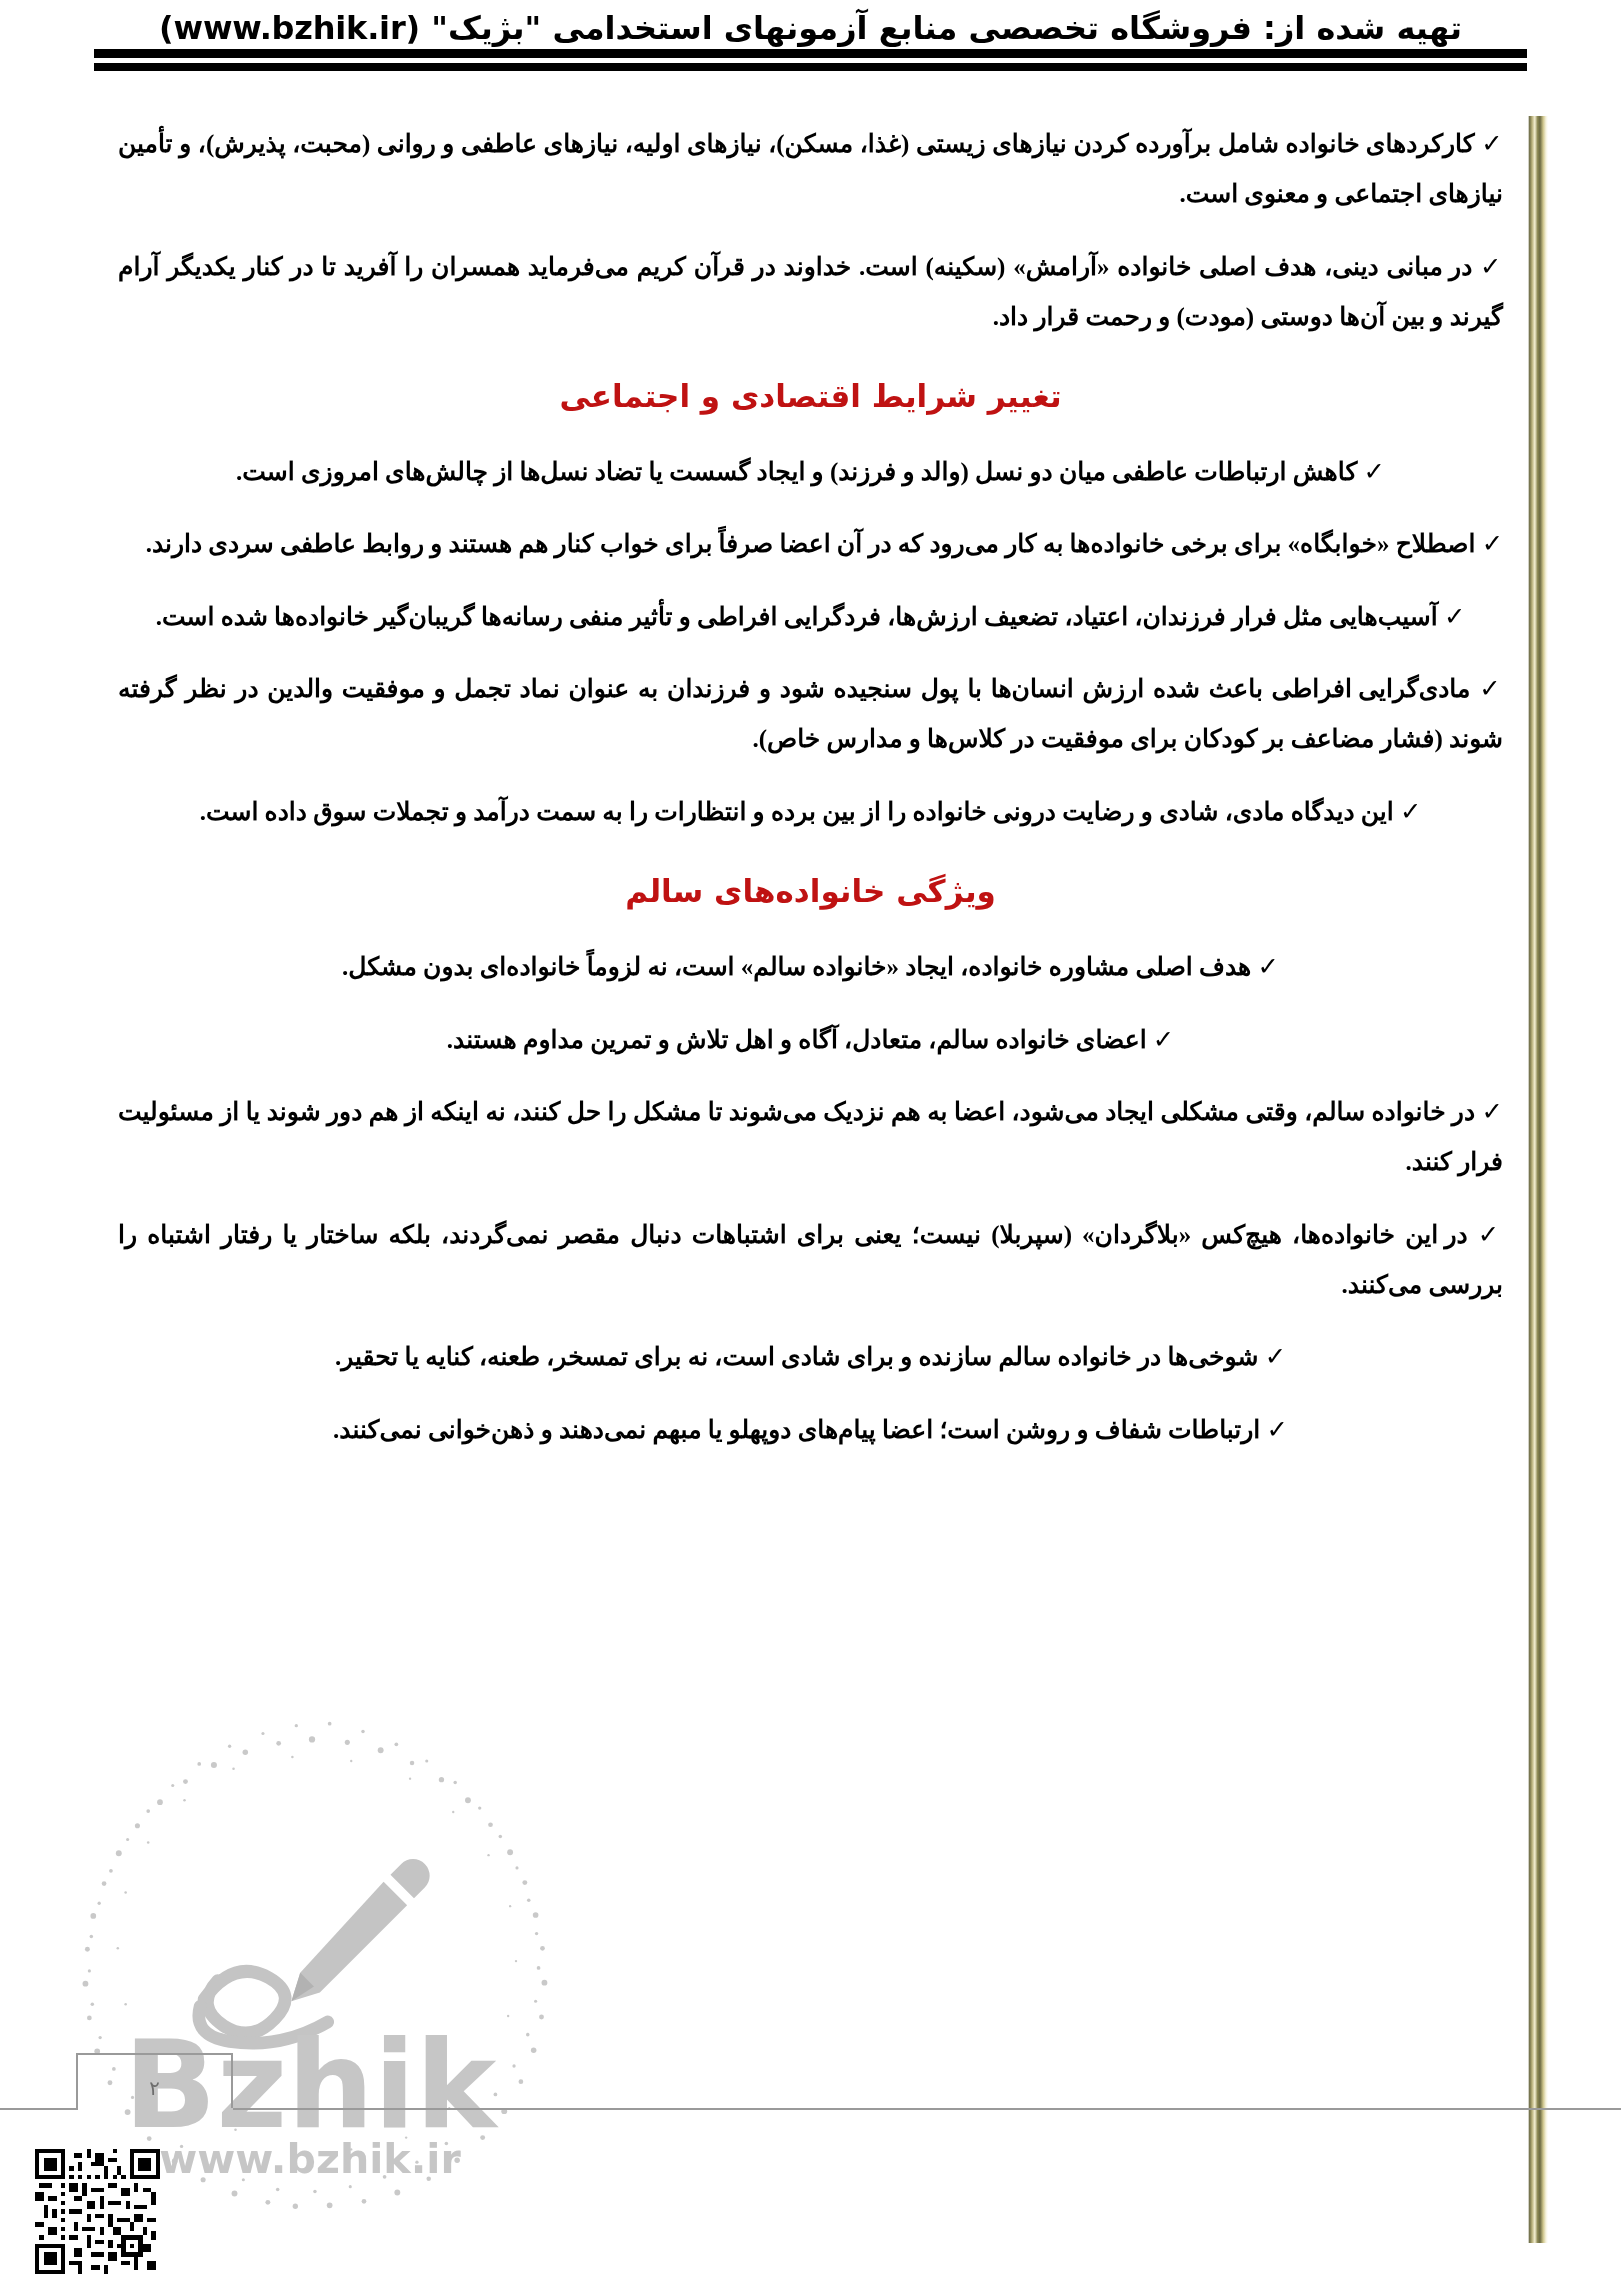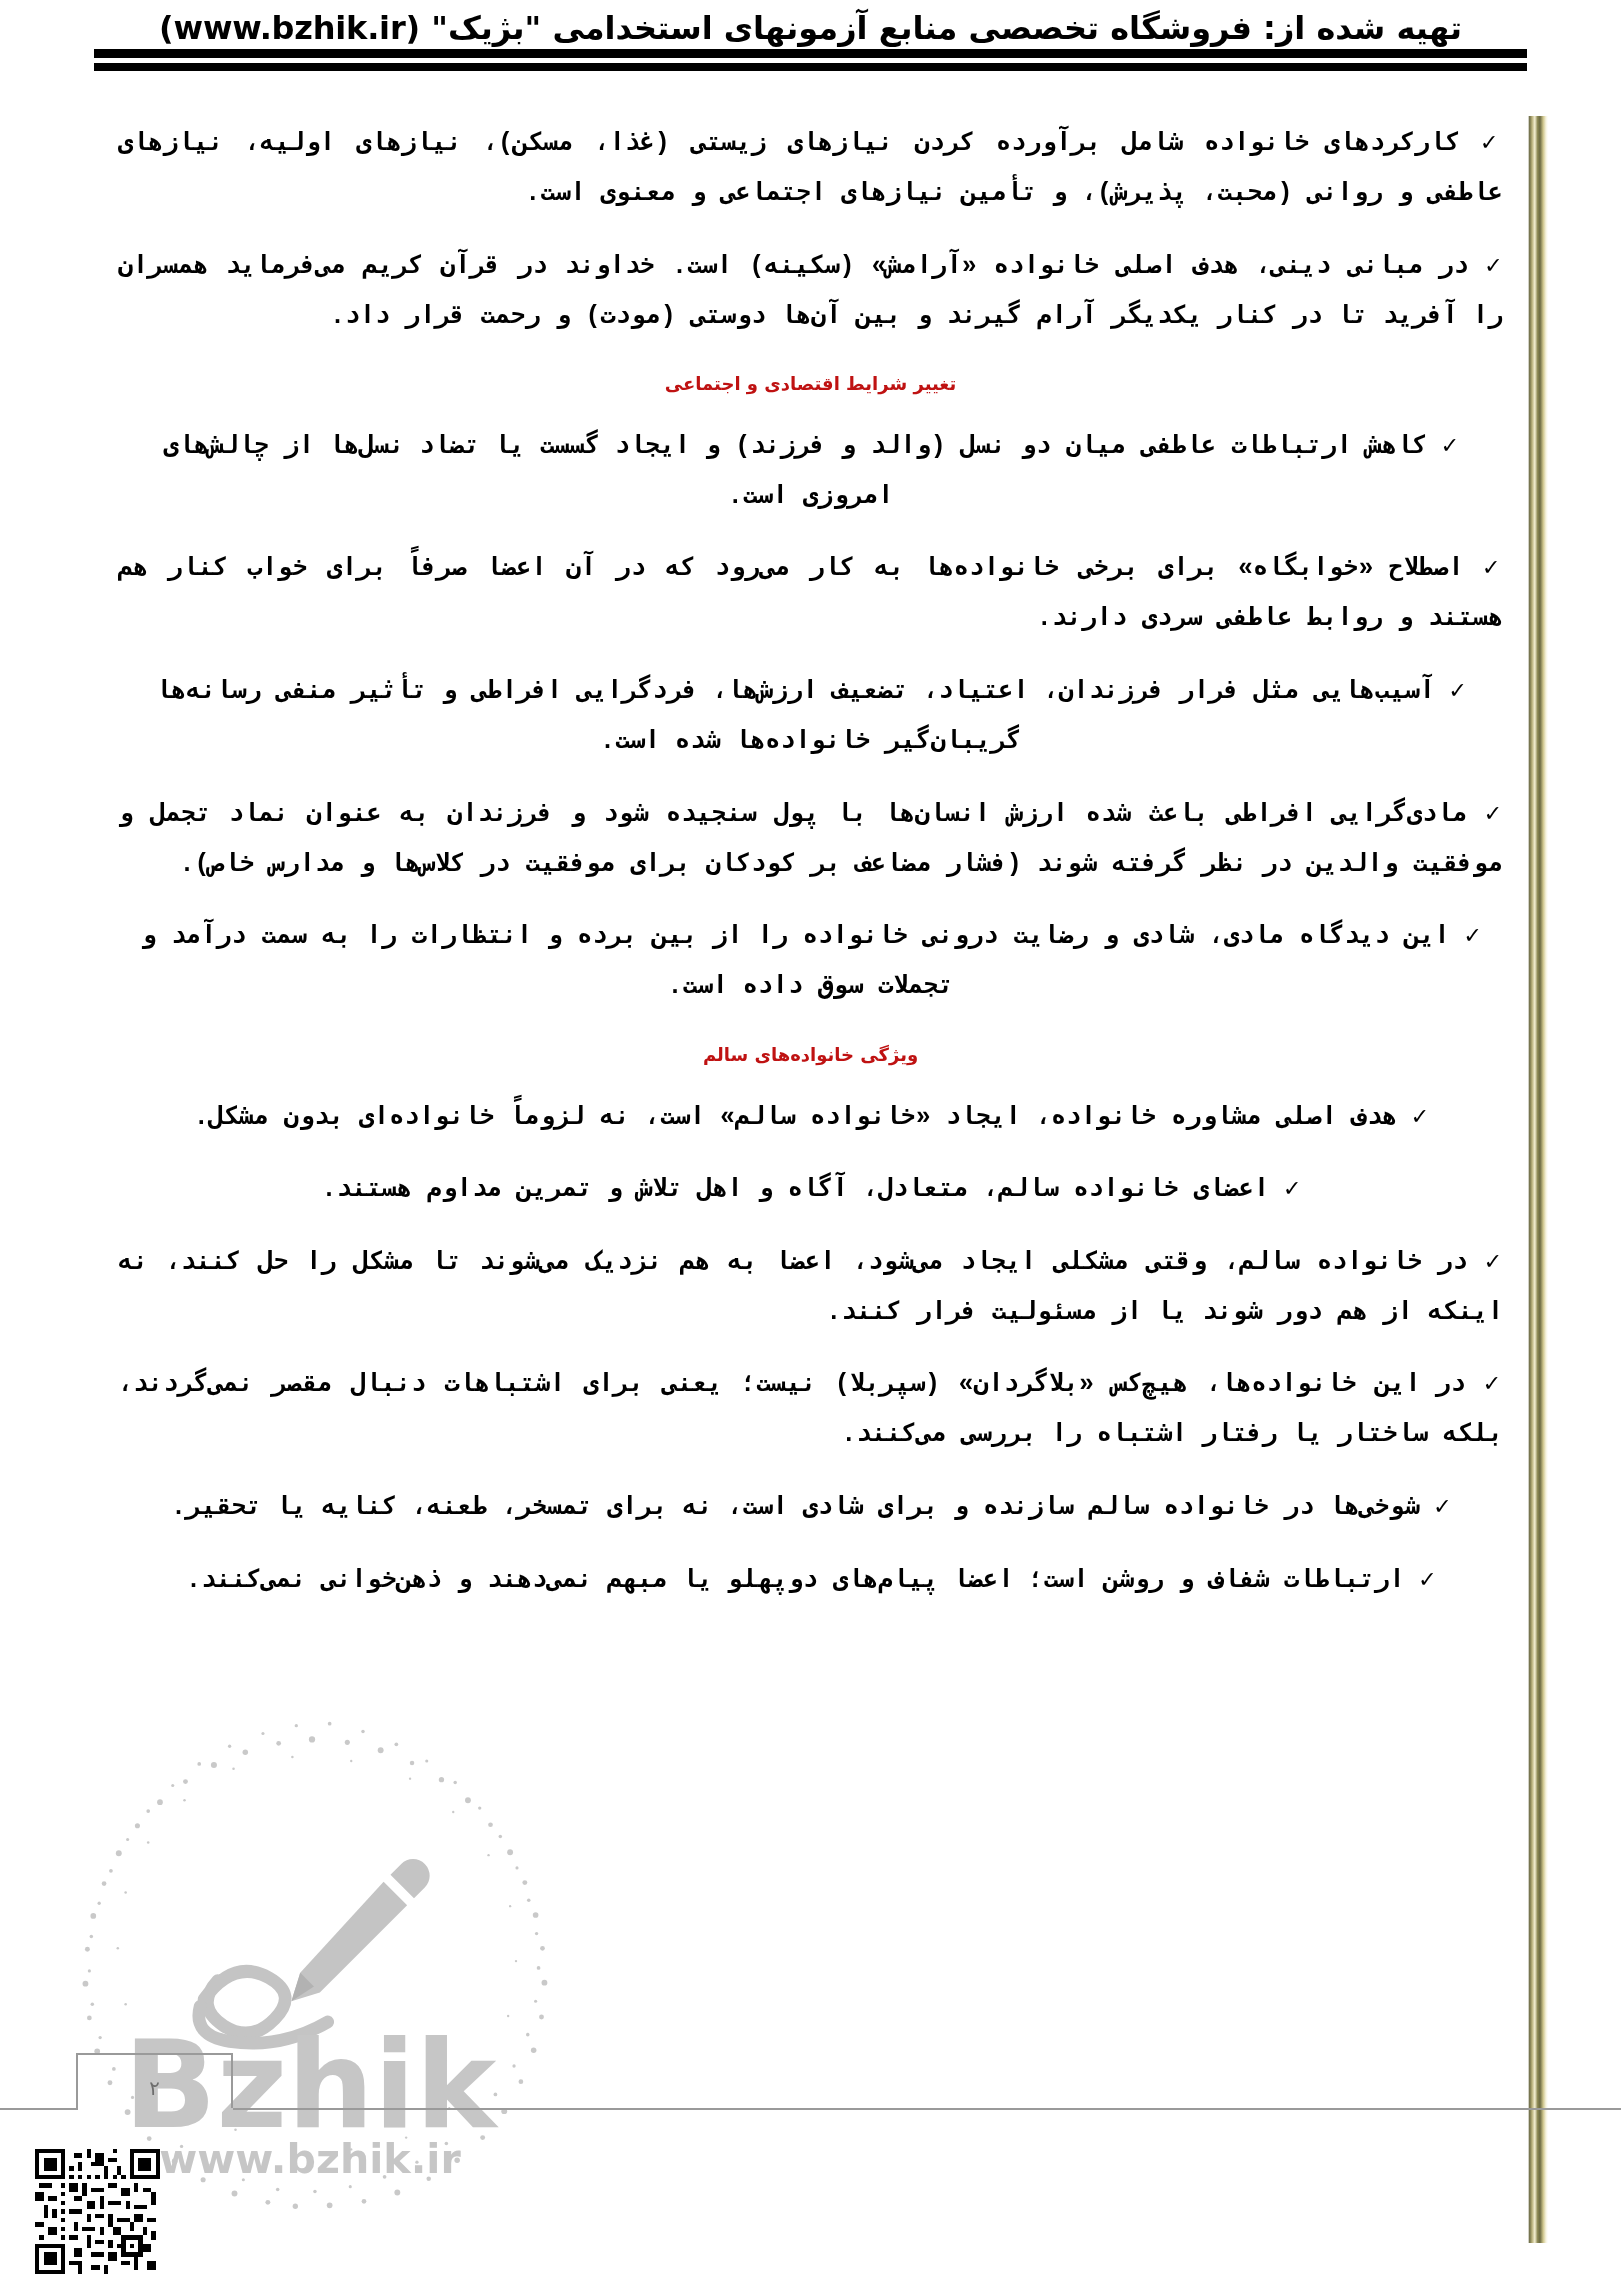--- a/index.html
+++ b/index.html
@@ -99,21 +99,21 @@
     position: absolute;
     top: 118px;
     right: 118px;
     left: 118px;
     z-index: 4;
     direction: rtl;
     text-align: justify;
   }
 
   .bullet-item {
-    font-family: Liberation Mono, monospace;
+    font-family: Liberation Serif, serif;
     font-size: 25px;
     font-weight: bold;
     line-height: 2.0;
     color: #000000;
     margin: 0 0 21.6px 0;
     padding: 0;
     text-align: justify;
     text-justify: inter-word;
     direction: rtl;
     unicode-bidi: plaintext;
@@ -121,21 +121,21 @@
   .bullet-item.center-short {
     text-align: center;
   }
   .bullet-item .tick {
     font-weight: normal;
     font-size: 25.5px;
   }
 
   .section-heading {
     font-family: "DejaVu Sans", "Liberation Sans", sans-serif;
-    font-size: 18px;
+    font-size: 31px;
     font-weight: bold;
     color: #bf1212;
     line-height: 1.9;
     margin: 25.5px 0 19.6px 0;
     text-align: center;
     direction: rtl;
   }
 
   
   .footer-pagebox {

